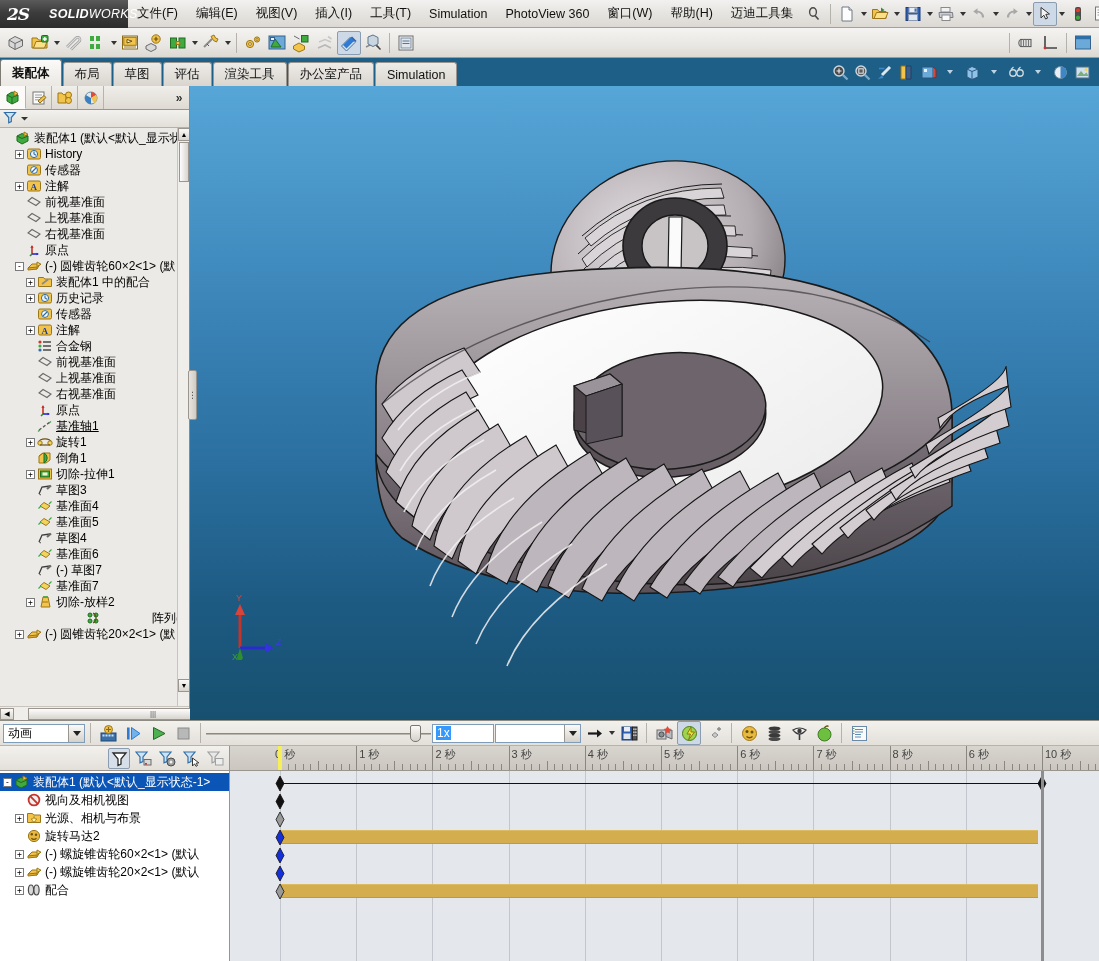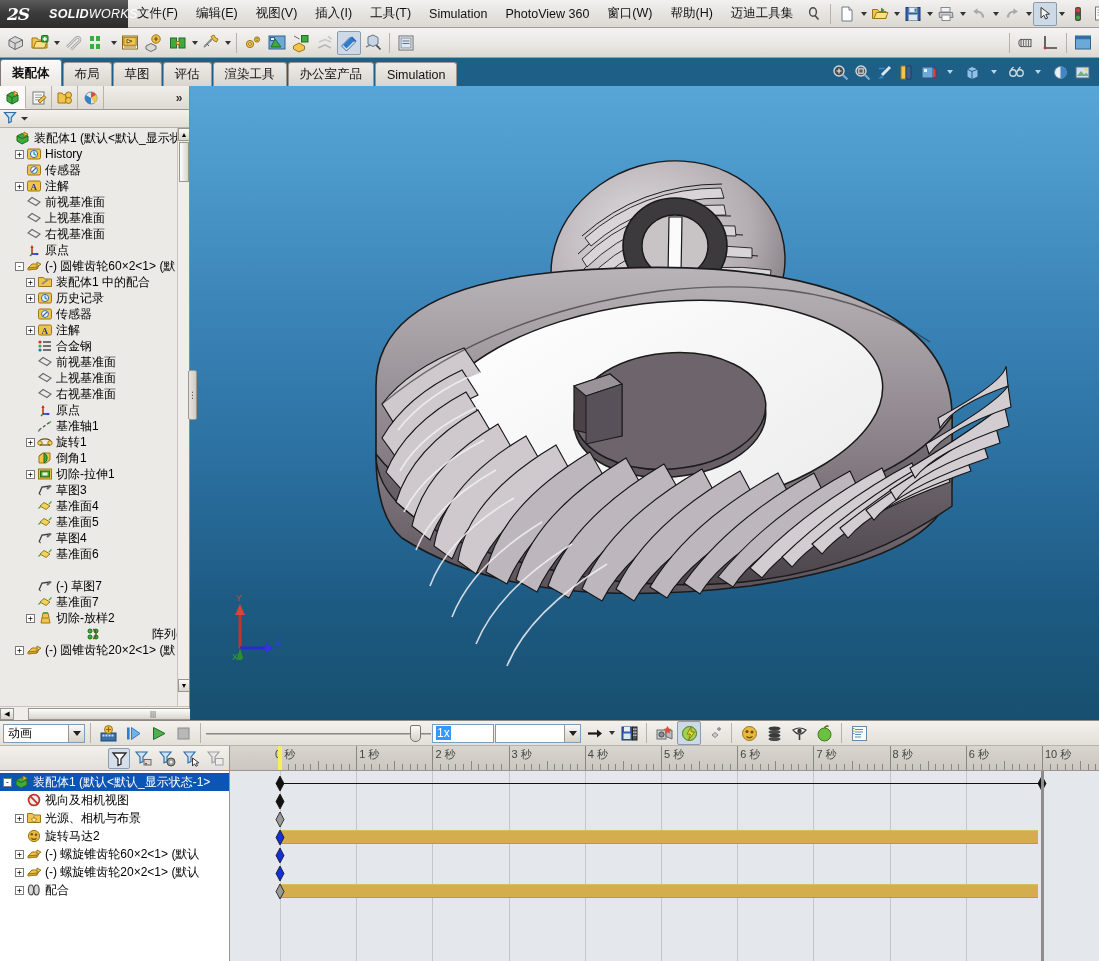--- a/index.html
+++ b/index.html
@@ -778,21 +778,21 @@
             <svg width="16" height="14" viewBox="0 0 16 14">
               <path d="M6 11V3" stroke="#c4342b" stroke-width="1.6"></path>
               <path d="M6 2 7.6 5H4.4z" fill="#c4342b"></path>
               <path d="M6 11H12" stroke="#2a2ad0" stroke-width="1.6"></path>
               <path d="M13 11 10.5 12.3V9.7z" fill="#2a2ad0"></path>
               <path d="M6 11 4 13" stroke="#2f8f2f" stroke-width="1.6"></path>
             </svg>
           </span>
           <span>原点</span>
         </div>
-        <div class="tnode" style="padding-left: 24px;">
+        <div class="tnode" style="padding-left: 24px; text-decoration: underline;">
           <span class="exp none"></span>
           <span class="ticon">
             <svg width="16" height="14" viewBox="0 0 16 14">
               <path d="M2 11 13 3" stroke="#5a5a5a" stroke-width="1.4" stroke-dasharray="3 2"></path>
               <path d="M1 12.5 3 11M12 4 14 2.5" stroke="#3faa3f" stroke-width="1.3"></path>
             </svg>
           </span>
           <span>基准轴1</span>
         </div>
         <div class="tnode" style="padding-left: 24px;">
@@ -874,21 +874,21 @@
         <div class="tnode" style="padding-left: 24px;">
           <span class="exp none"></span>
           <span class="ticon">
             <svg width="16" height="14" viewBox="0 0 16 14">
               <path d="M3 7 7 3.5 13 7 9 10.5z" fill="#f3d45b" stroke="#9b7618" stroke-width="1"></path>
               <path d="M1.5 9.5 4 7M12 5 14.5 2.5" stroke="#3faa3f" stroke-width="1.2"></path>
             </svg>
           </span>
           <span>基准面6</span>
         </div>
-        <div class="tnode" style="padding-left: 24px; margin-top: 16px;">
+        <div class="tnode" style="padding-left: 24px;">
           <span class="exp none"></span>
           <span class="ticon">
             <svg width="16" height="14" viewBox="0 0 16 14">
               <path d="M2 11 5 4l8-1" fill="none" stroke="#3a3a3a" stroke-width="1.3"></path>
               <path d="M10 6 14 2.5" stroke="#6a6a6a" stroke-width="2.2"></path>
               <path d="M2 11.5 4 11l-.6 1.6z" fill="#3a3a3a"></path>
             </svg>
           </span>
           <span>(-) 草图7</span>
         </div>

